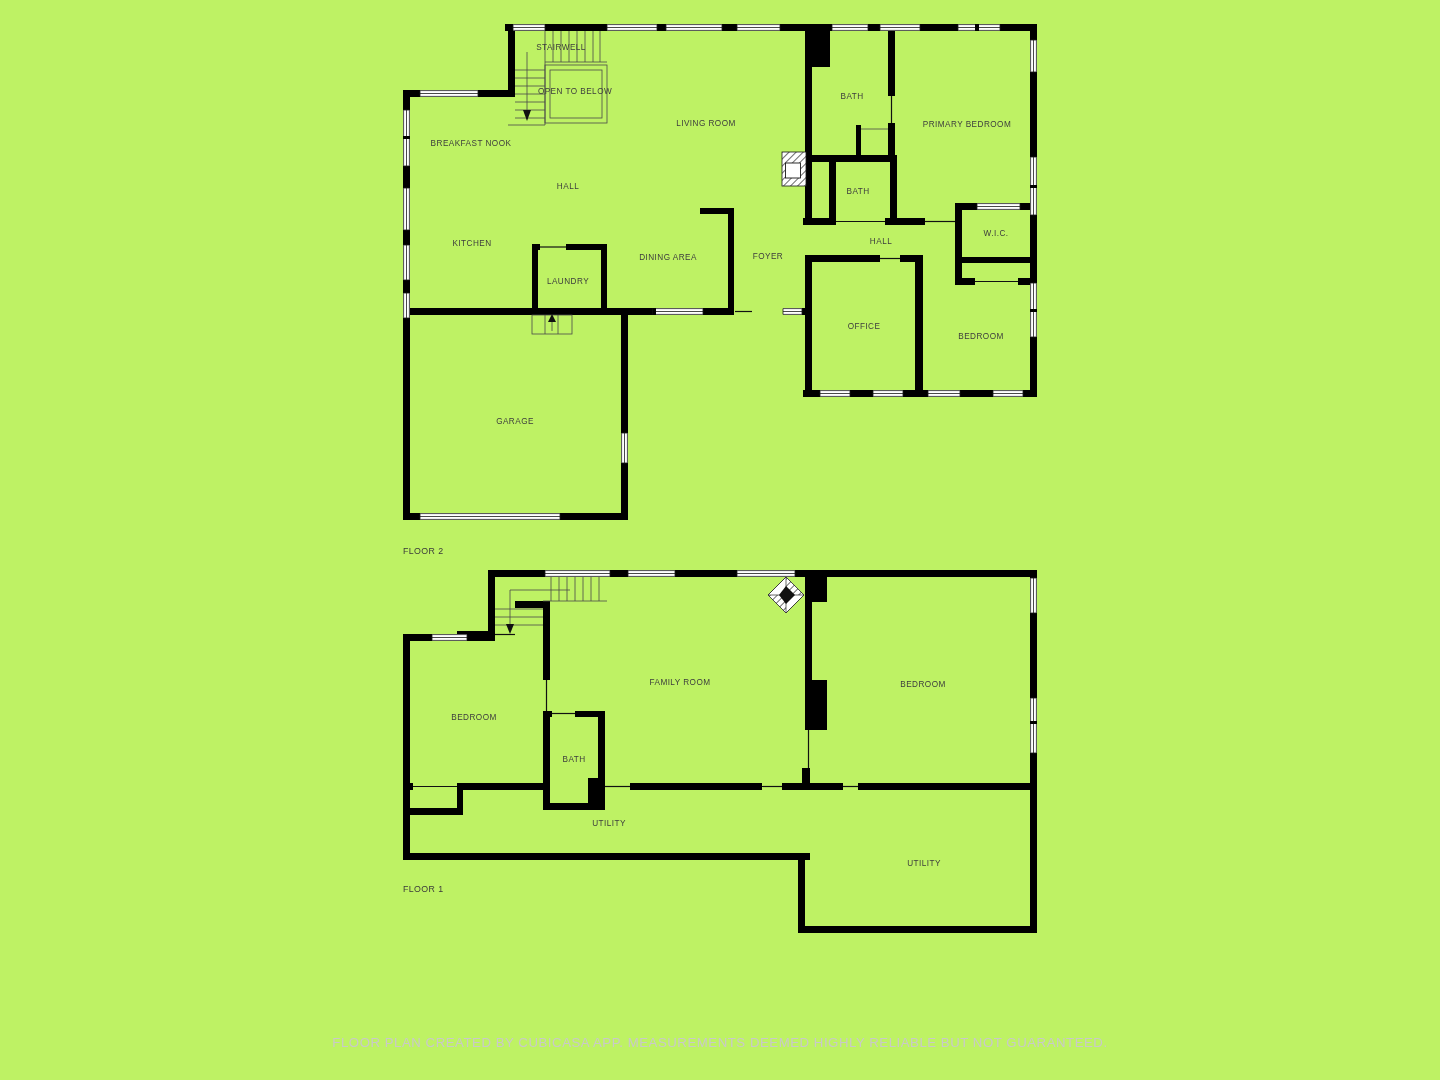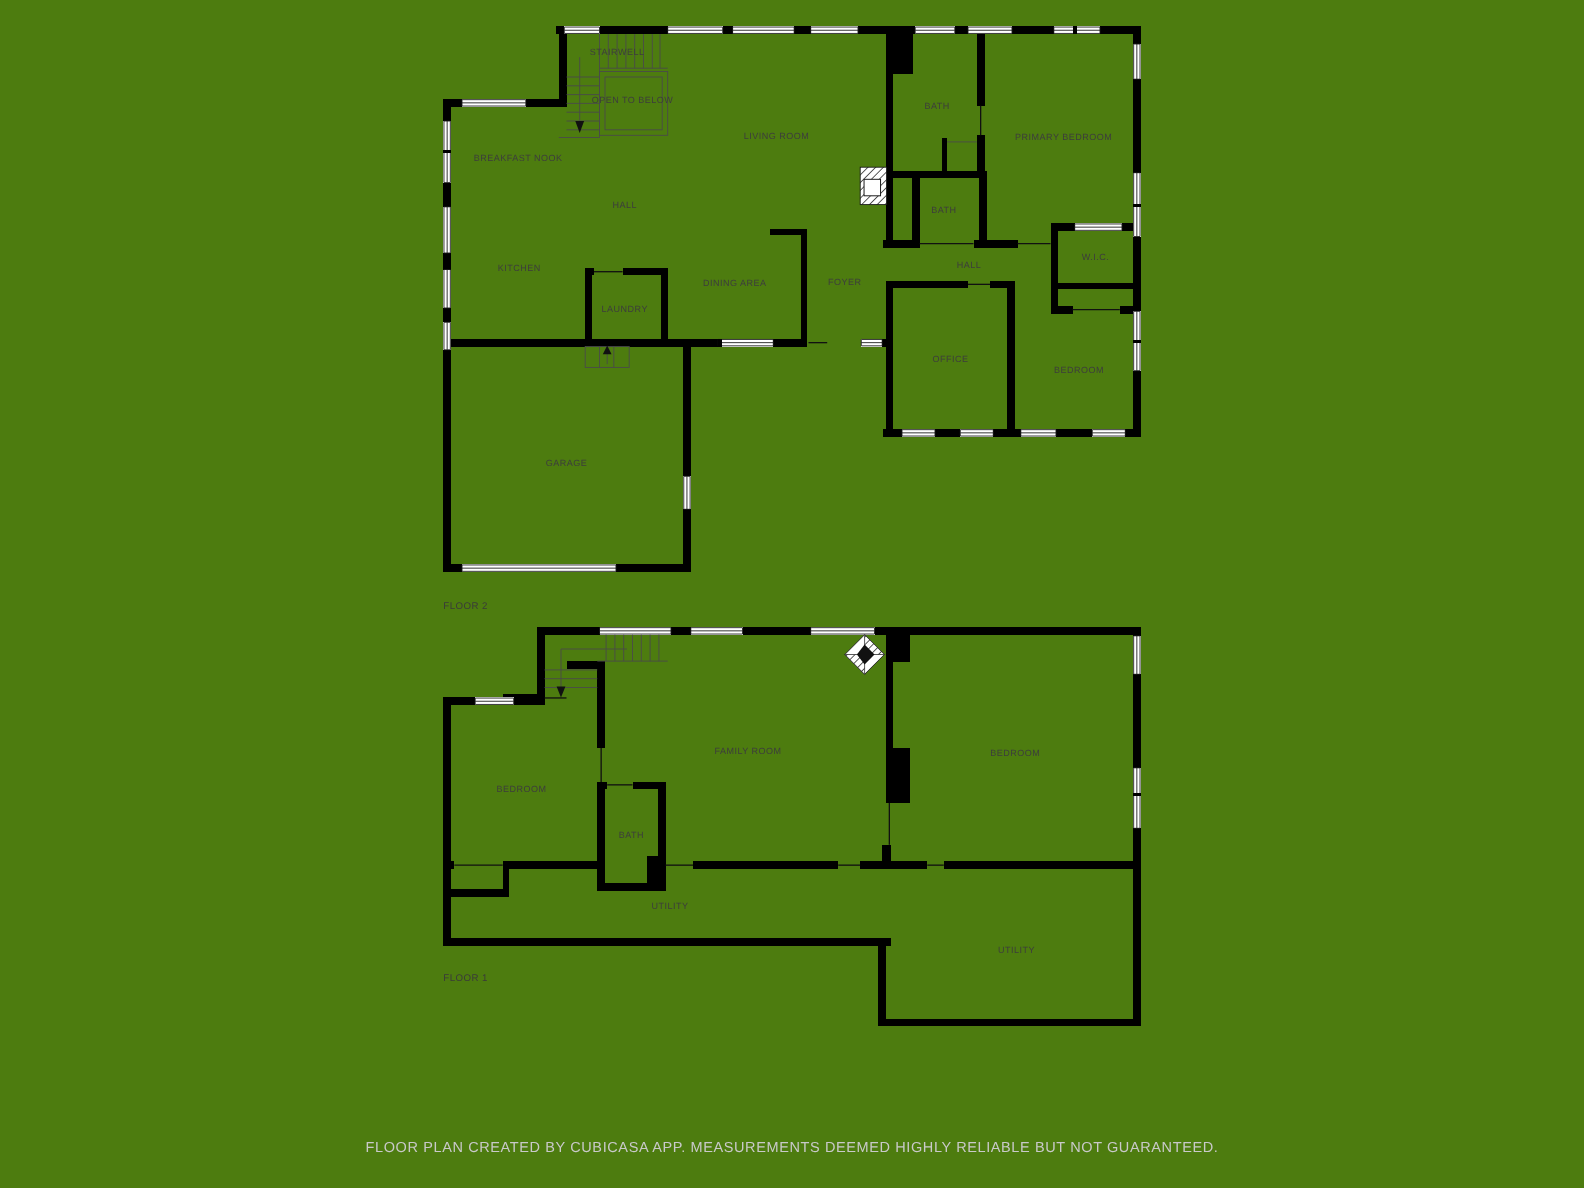--- a/index.html
+++ b/index.html
@@ -1,17 +1,17 @@
 <!DOCTYPE html>
 <html><head>
 <meta charset="utf-8">
 <style>
   html,body{margin:0;padding:0;background:#ffffff;}
   body{width:1440px;height:1080px;overflow:hidden;font-family:"Liberation Sans",sans-serif;}
-  .stage{position:relative;width:1440px;height:1080px;background:#4d7c0f;}
+  .stage{position:relative;width:1440px;height:1080px;background:#bef264;}
   svg{display:block;}
   .room-label{font-family:"Liberation Sans",sans-serif;font-size:8.2px;letter-spacing:.45px;
     fill:#3d3d3d;text-anchor:middle;}
   .caption{font-family:"Liberation Sans",sans-serif;font-size:8.8px;letter-spacing:.4px;
     fill:#3a3a3a;text-anchor:start;}
   .footer-text{font-family:"Liberation Sans",sans-serif;font-size:13.2px;letter-spacing:.55px;
     fill:#c9c9c9;text-anchor:middle;}
 </style>
 </head>
 <body>

